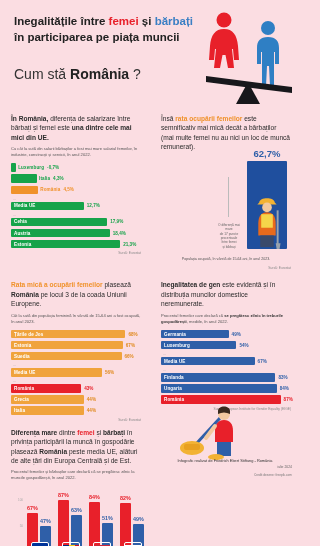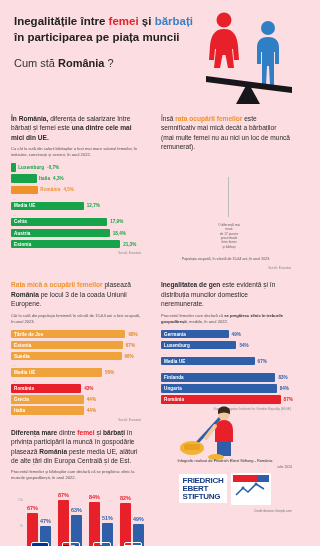--- a/index.html
+++ b/index.html
@@ -14,21 +14,21 @@
 
   
   .header { padding: 14px 10px 4px 14px; position: relative; height: 110px; }
   .head-title {
     font-size: 11.5px; font-weight: bold; line-height: 1.35;
     color: #222; width: 190px;
   }
   .head-title .femei { color: #e8202a; }
   .head-title .barbati { color: #3b7fc4; }
   .head-sub {
-    margin-top: 12px; font-size: 11px; color: #333; font-weight: normal;
+    margin-top: 21px; font-size: 14px; color: #333; font-weight: normal;
   }
   .head-sub b { font-weight: bold; color: #222; }
 
   .seesaw { position: absolute; right: 4px; top: 8px; width: 96px; height: 98px; }
 
   
   .row2 { display: flex; width: 300px; }
   .col { width: 150px; padding: 4px 9px 2px 11px; position: relative; }
 
   .sec-title {
@@ -265,20 +265,33 @@
 
       <div class="bigcols">
 
         <div class="axis-line"></div>
         <div class="axis-mid" style="white-space:pre-line">O diferență mai mare
 de 17 puncte
 procentuale
 între femei
 și bărbați</div>
 
+        <div class="bigbar bb-blue" style="height:88px">
+          <div class="cap">62,7%</div>
+          <div class="body" style="height:88px"></div>
+          <svg viewBox="0 0 40 60" style="position:absolute;bottom:0;left:0;width:40px;height:58px">
+            <path d="M12 12 C12 6 28 6 28 12 L30 14 L10 14 Z" fill="#f2b233"></path>
+            <circle cx="20" cy="17" r="5" fill="#f2c9a0"></circle>
+            <path d="M20 22 C14 22 11 26 11 34 L11 46 L29 46 L29 34 C29 26 26 22 20 22 Z" fill="#e86a1c"></path>
+            <rect x="14" y="24" width="12" height="14" fill="#f5d54a"></rect>
+            <rect x="13" y="46" width="14" height="12" fill="#3a4a6b"></rect>
+            <rect x="30" y="20" width="2" height="36" fill="#9aa3ad"></rect>
+            <path d="M29 54 L34 54 L33 60 L30 60 Z" fill="#9aa3ad"></path>
+          </svg>
+        </div>
 
         <div class="cap-note">Populația ocupată, în vârstă de 15-64 ani, în anul 2023.</div>
       </div>
       <div class="src">Sursă: Eurostat</div>
     </div>
   </div>
 
   <div class="row2" style="margin-top:4px">
 
     <div class="col o">
@@ -511,32 +524,16 @@
     <path d="M42 7 C42 1 54 1 54 7 L54 10 C50 8 46 8 42 10 Z" fill="#3a2a1e"></path>
     <path d="M48 16 C42 16 39 20 39 27 L39 38 L57 38 L57 27 C57 20 54 16 48 16 Z" fill="#e8202a"></path>
     <rect x="41" y="38" width="14" height="14" fill="#2f5fa8"></rect>
     <path d="M39 22 L30 34" stroke="#f2c9a0" stroke-width="4" stroke-linecap="round"></path>
     <ellipse cx="40" cy="53" rx="8" ry="3" fill="#f2b233"></ellipse>
   </svg>
 
   <div class="footer">
     <div class="f-credit">Infografic realizat de Friedrich Ebert Stiftung - România</div>
     <div class="f-date">iulie 2024</div>
-    <div class="logos">
-      <div class="fes-logo">
-        <div>FRIEDRICH</div>
-        <div>EBERT</div>
-        <div>STIFTUNG</div>
-      </div>
-      <div class="fes-side">
-        <svg width="36" height="24" viewBox="0 0 36 24">
-          <rect width="36" height="7" fill="#e8202a"></rect>
-          <rect x="24" width="12" height="7" fill="#2f5fa8"></rect>
-          <polyline points="3,20 10,13 15,17 23,9 31,14" fill="none" stroke="#2f5fa8" stroke-width="1.6"></polyline>
-          <circle cx="10" cy="13" r="1.4" fill="#2f5fa8"></circle>
-          <circle cx="23" cy="9" r="1.4" fill="#2f5fa8"></circle>
-        </svg>
-      </div>
-    </div>
     <div class="f-note">Credit desene: freepik.com</div>
   </div>
 
 </div>
 
 </body></html>

